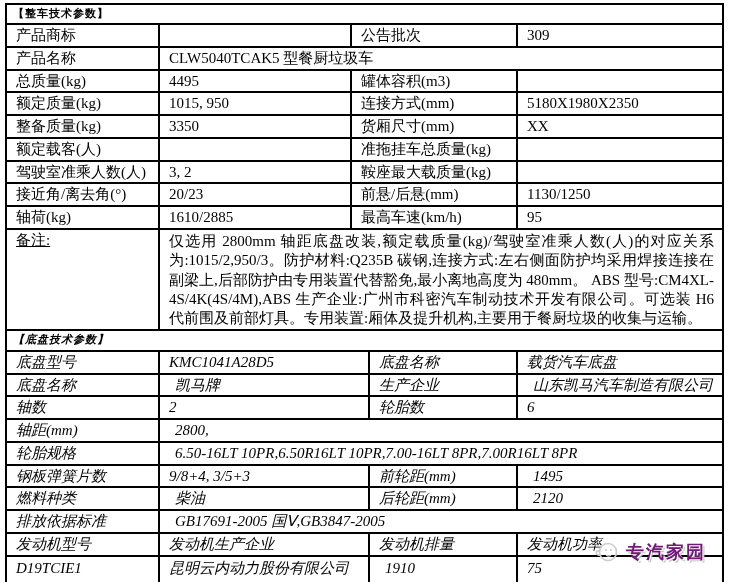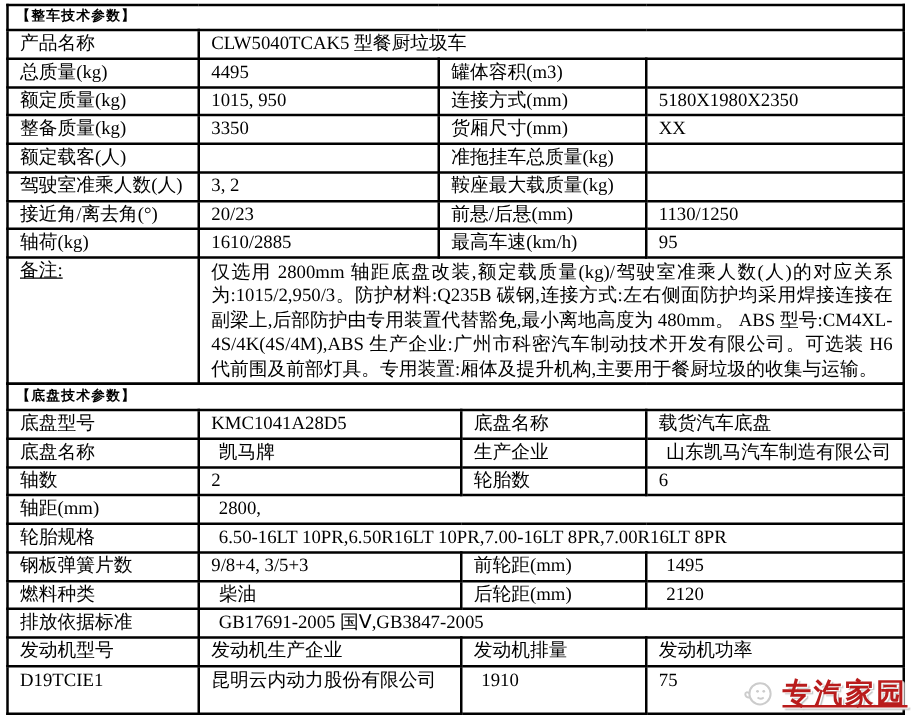--- a/index.html
+++ b/index.html
@@ -22,21 +22,21 @@
   .spec td {
     border: 2px solid #000000;
     font-size: 15px;
     line-height: 1.25;
     height: 20px;
     padding: 1px 4px 1px 9px;
     overflow: hidden;
     white-space: nowrap;
     vertical-align: middle;
   }
-  table.chassis td { height: 21px; }
+  table.chassis td { height: 21px; font-style: italic; }
   .spec td.title {
     font-weight: bold;
     font-size: 11px;
     padding-left: 6px;
     letter-spacing: 1px;
   }
   .spec td.remark {
     white-space: normal;
     text-align: justify;
     height: 96px;
@@ -50,45 +50,50 @@
 
   .watermark {
     position: absolute;
     left: 592px; top: 539px;
     display: flex;
     align-items: center;
     gap: 4px;
     pointer-events: none;
   }
   .watermark .wm-text {
-    font-size: 23px;
+    font-size: 18px;
     letter-spacing: 2px;
-    color: #b91c1c;
+    color: #701a75;
     text-shadow: 1px 1px 0 #ffffff, 2px 2px 1px #bdbdbd;
     font-weight: bold;
-    text-decoration: underline;
   }
 </style>
 </head>
 <body>
 
 <div class="sheet">
 
   <table class="spec">
     <colgroup>
       <col style="width:153px">
         <col style="width:192px">
         <col style="width:166px">
         <col style="width:206px">
     </colgroup>
     <tbody>
         <tr>
       <td colspan="4" class="title">【整车技术参数】</td>
     </tr>
     <tr>
+      <td>产品商标</td>
+      <td></td>
+      <td>公告批次</td>
+      <td>309</td>
+    </tr>
+    <tr>
       <td>产品名称</td>
       <td colspan="3">CLW5040TCAK5 型餐厨垃圾车</td>
     </tr>
     <tr>
       <td>总质量(kg)</td>
       <td>4495</td>
       <td>罐体容积(m3)</td>
       <td></td>
     </tr>
     <tr>

